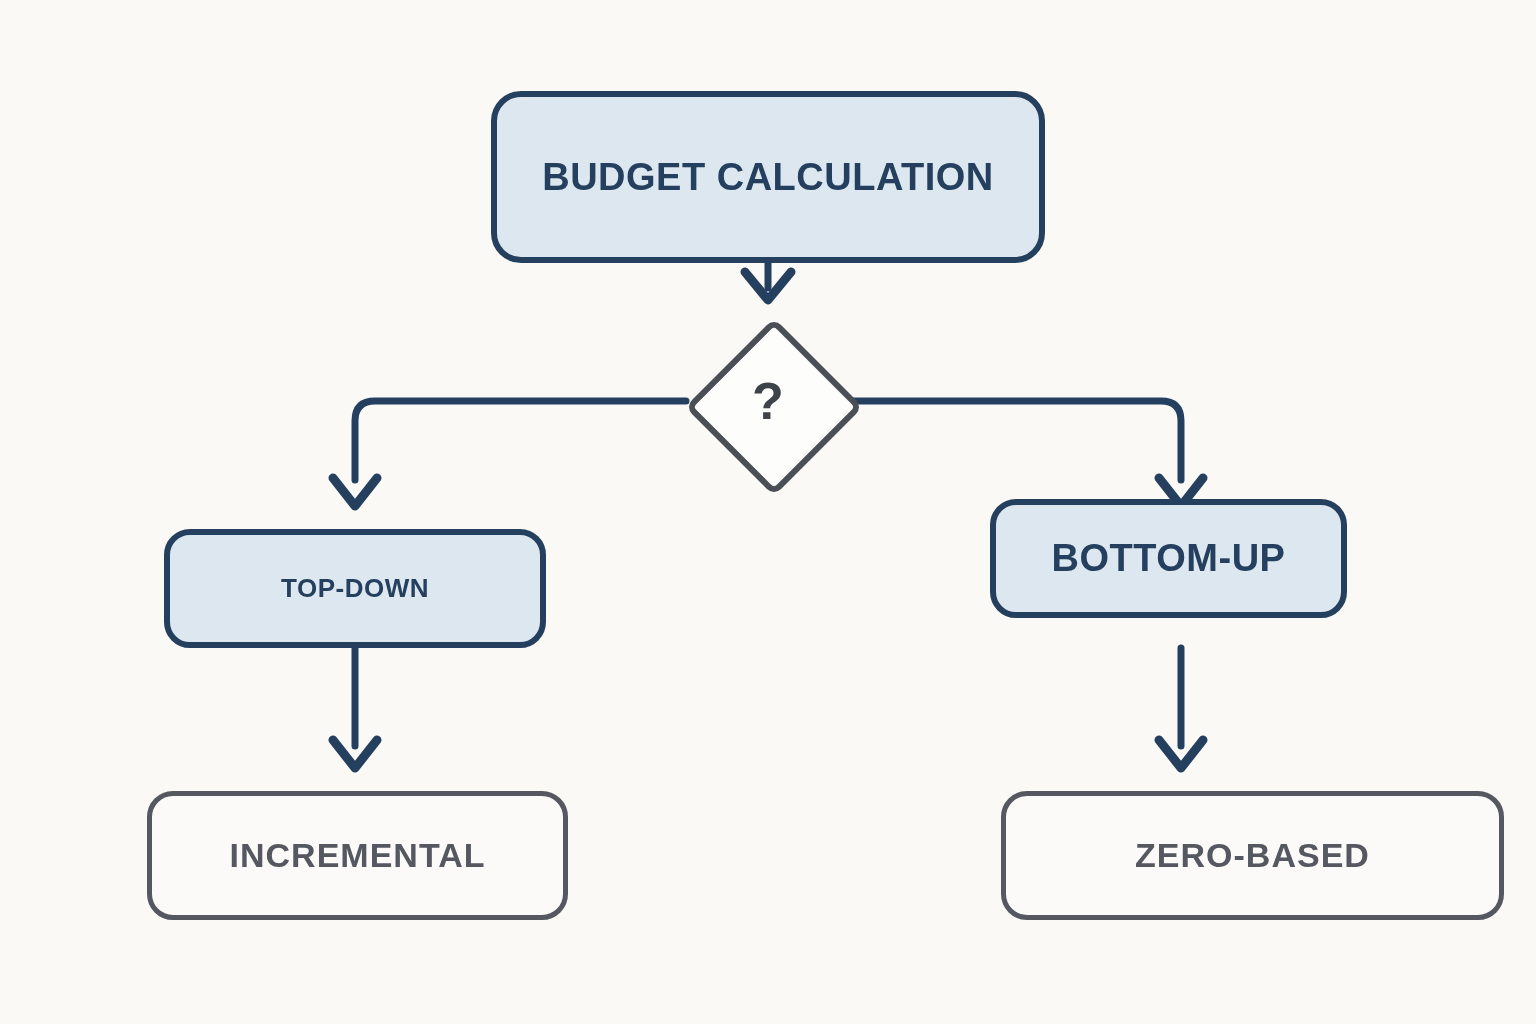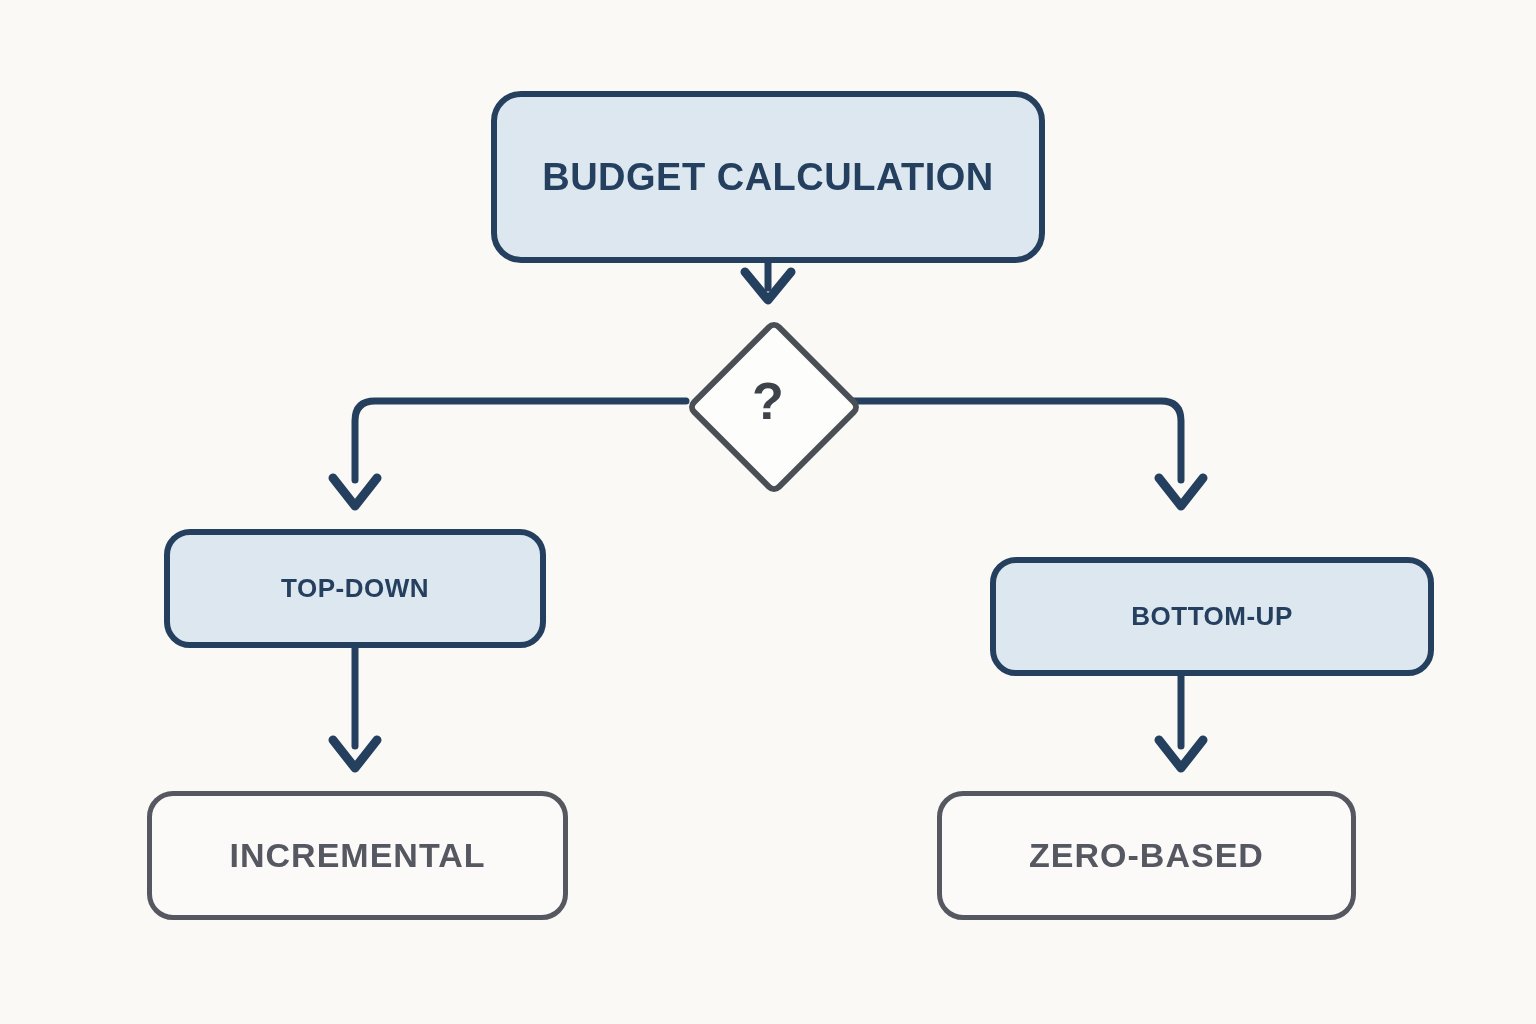--- a/index.html
+++ b/index.html
@@ -54,45 +54,45 @@
   }
   .node-topdown {
     left: 164px;
     top: 529px;
     width: 382px;
     height: 119px;
     font-size: 26px;
   }
   .node-bottomup {
     left: 990px;
-    top: 557px;
-    width: 444px;
+    top: 499px;
+    width: 357px;
     height: 119px;
-    font-size: 26px;
+    font-size: 38px;
   }
   .node-terminal {
     background: #fbfaf8;
     border: 5px solid #555860;
     border-radius: 26px;
     color: #555860;
     font-weight: bold;
     letter-spacing: 1px;
     font-size: 34px;
   }
   .node-incremental {
     left: 147px;
     top: 791px;
     width: 421px;
     height: 129px;
     text-align: center;
   }
   .node-zerobased {
-    left: 937px;
+    left: 1001px;
     top: 791px;
-    width: 419px;
+    width: 503px;
     height: 129px;
     text-align: center;
   }
   .node-decision {
     left: 686px;
     top: 319px;
     width: 164px;
     height: 164px;
     z-index: 3;
   }

